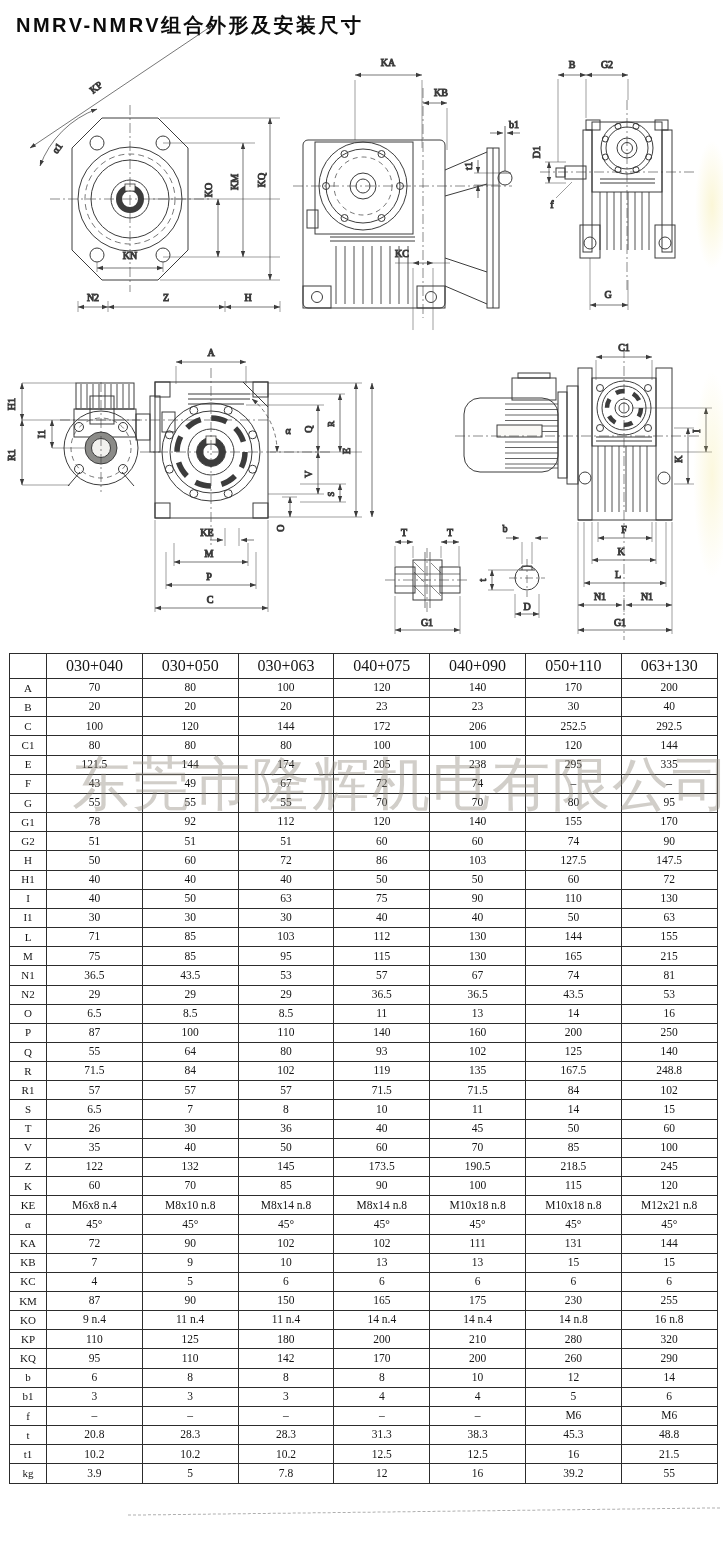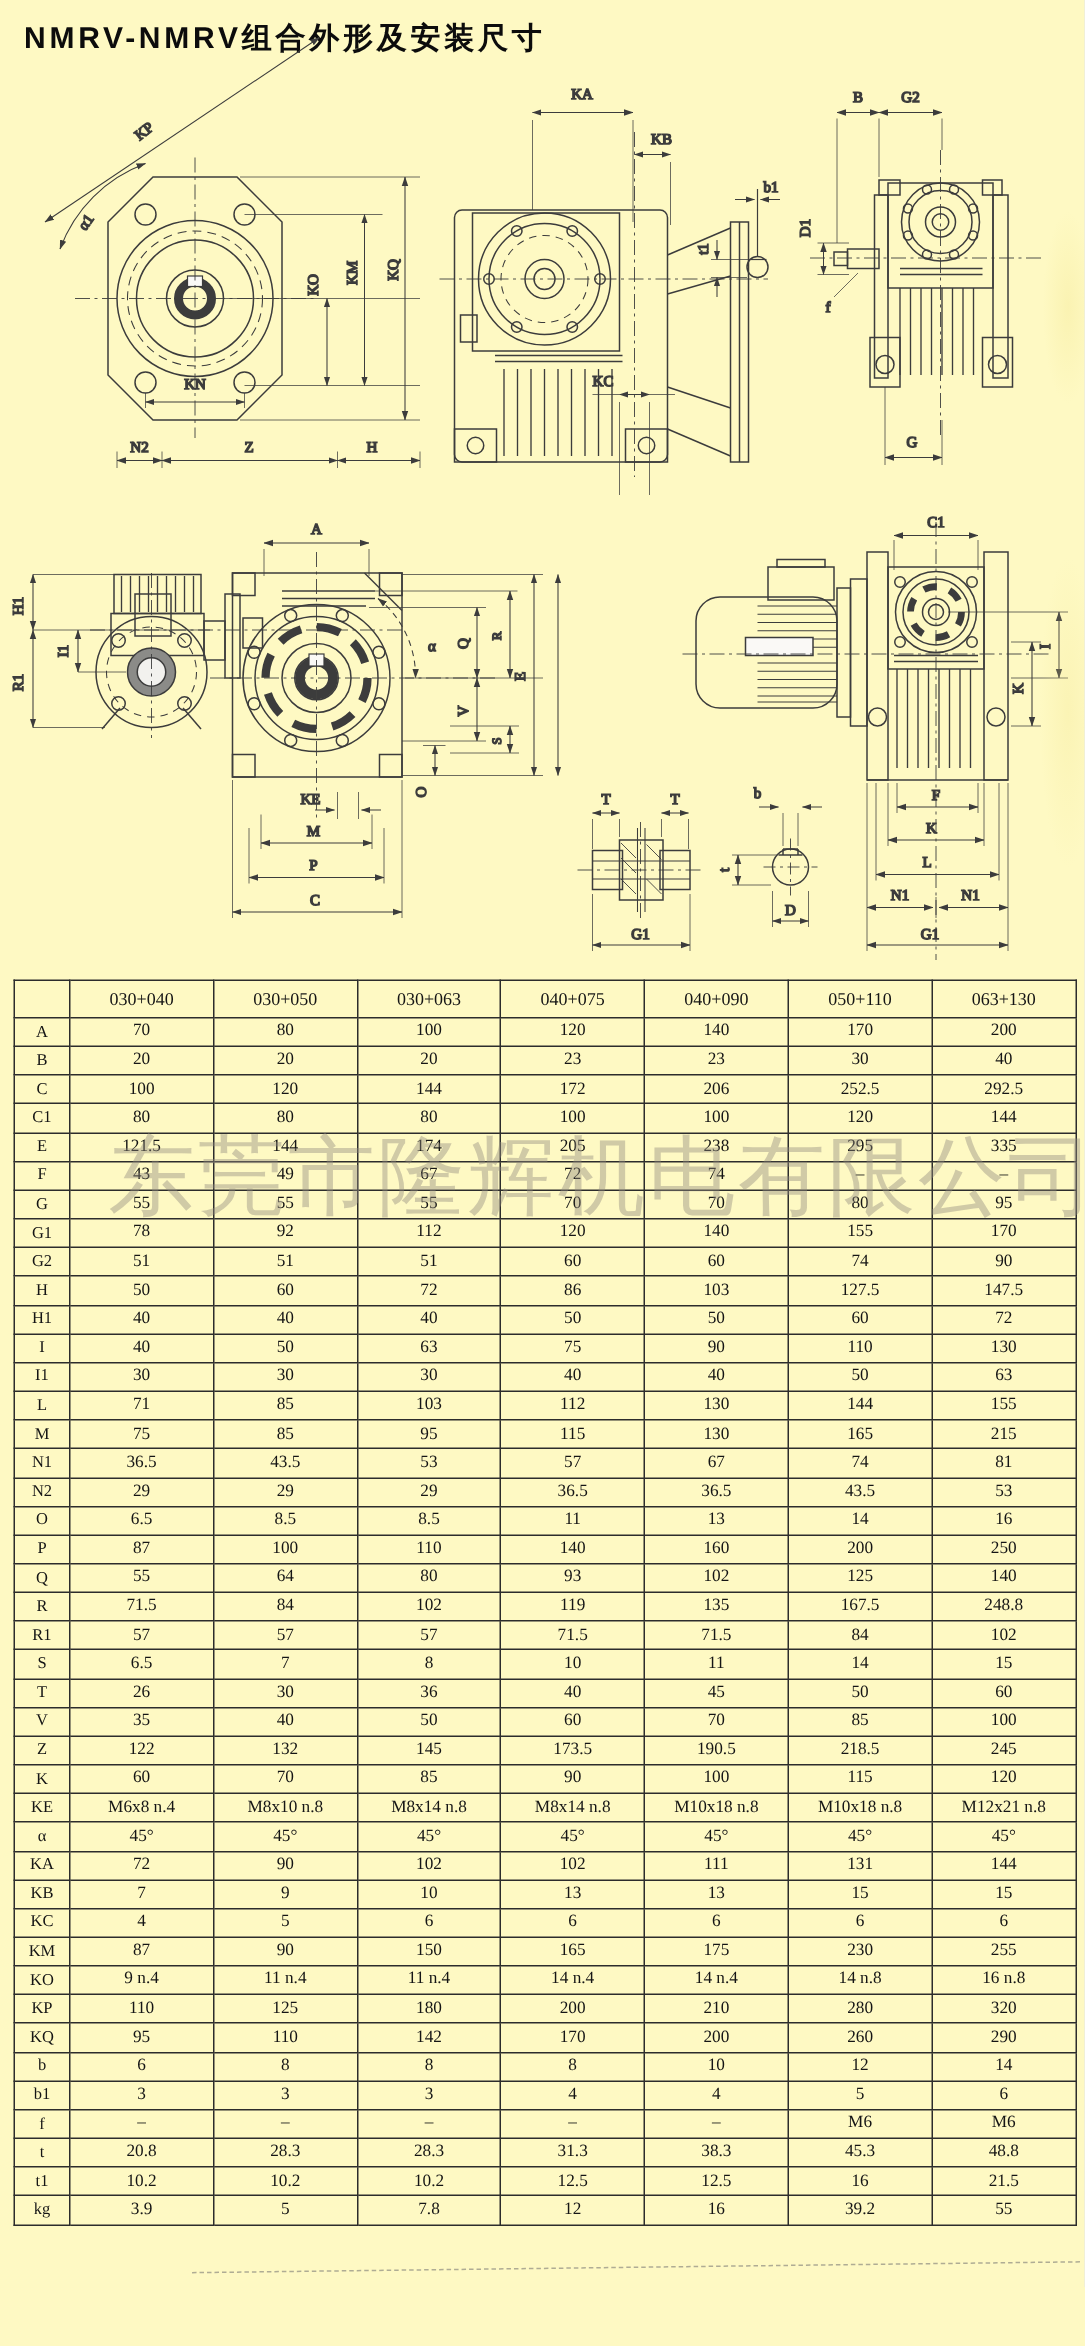--- a/index.html
+++ b/index.html
@@ -1,28 +1,28 @@
 <!DOCTYPE html>
 <html><head>
 <meta charset="utf-8">
 <style>
   html,body{margin:0;padding:0;background:#e8e8e6;}
-  .page{position:relative;width:723px;height:1564px;background:#fef9c3;overflow:hidden;
+  .page{position:relative;width:723px;height:1564px;background:#ffffff;overflow:hidden;
         font-family:"Liberation Serif",serif;}
   .title{position:absolute;top:12px;left:16px;font-family:"Liberation Sans",sans-serif;
          font-weight:bold;font-size:20px;letter-spacing:2.5px;color:#0c0c0c;white-space:nowrap;}
   #drawings{position:absolute;top:0;left:0;}
   .wm{position:absolute;top:746px;left:40px;width:680px;font-family:"Liberation Sans",sans-serif;
       font-size:58px;font-weight:normal;letter-spacing:2px;color:rgba(146,139,126,0.42);
       white-space:nowrap;z-index:6;pointer-events:none;margin-left:32px;}
   table{position:absolute;top:653px;left:9px;width:708px;border-collapse:collapse;
         table-layout:fixed;z-index:2;}
   th,td{border:1px solid #2c2c2c;text-align:center;vertical-align:middle;
         font-size:11.5px;line-height:1;padding:0;height:18.16px;color:#151515;font-weight:normal;}
-  thead th{height:24px;font-size:12px;text-align:center;}
+  thead th{height:24px;font-size:16px;text-align:center;}
   tbody th{font-size:11px;}
   .smudge{position:absolute;pointer-events:none;z-index:3;}
   .sm1{right:-6px;top:140px;width:34px;height:130px;
        background:radial-gradient(ellipse at center,rgba(244,232,150,.38),transparent 70%);}
   .sm2{right:-8px;top:370px;width:38px;height:210px;
        background:radial-gradient(ellipse at center,rgba(244,232,150,.32),transparent 70%);}
   .scratch{position:absolute;z-index:7;pointer-events:none;border-top:1.5px dashed rgba(110,110,110,.55);}
   .sc1{top:1511px;left:128px;width:592px;transform:rotate(-0.7deg);}
   svg text.dim{font-family:"Liberation Serif",serif;font-size:10px;fill:#2f2f2f;text-anchor:middle;}
   svg text.sm{font-size:8.5px;}

